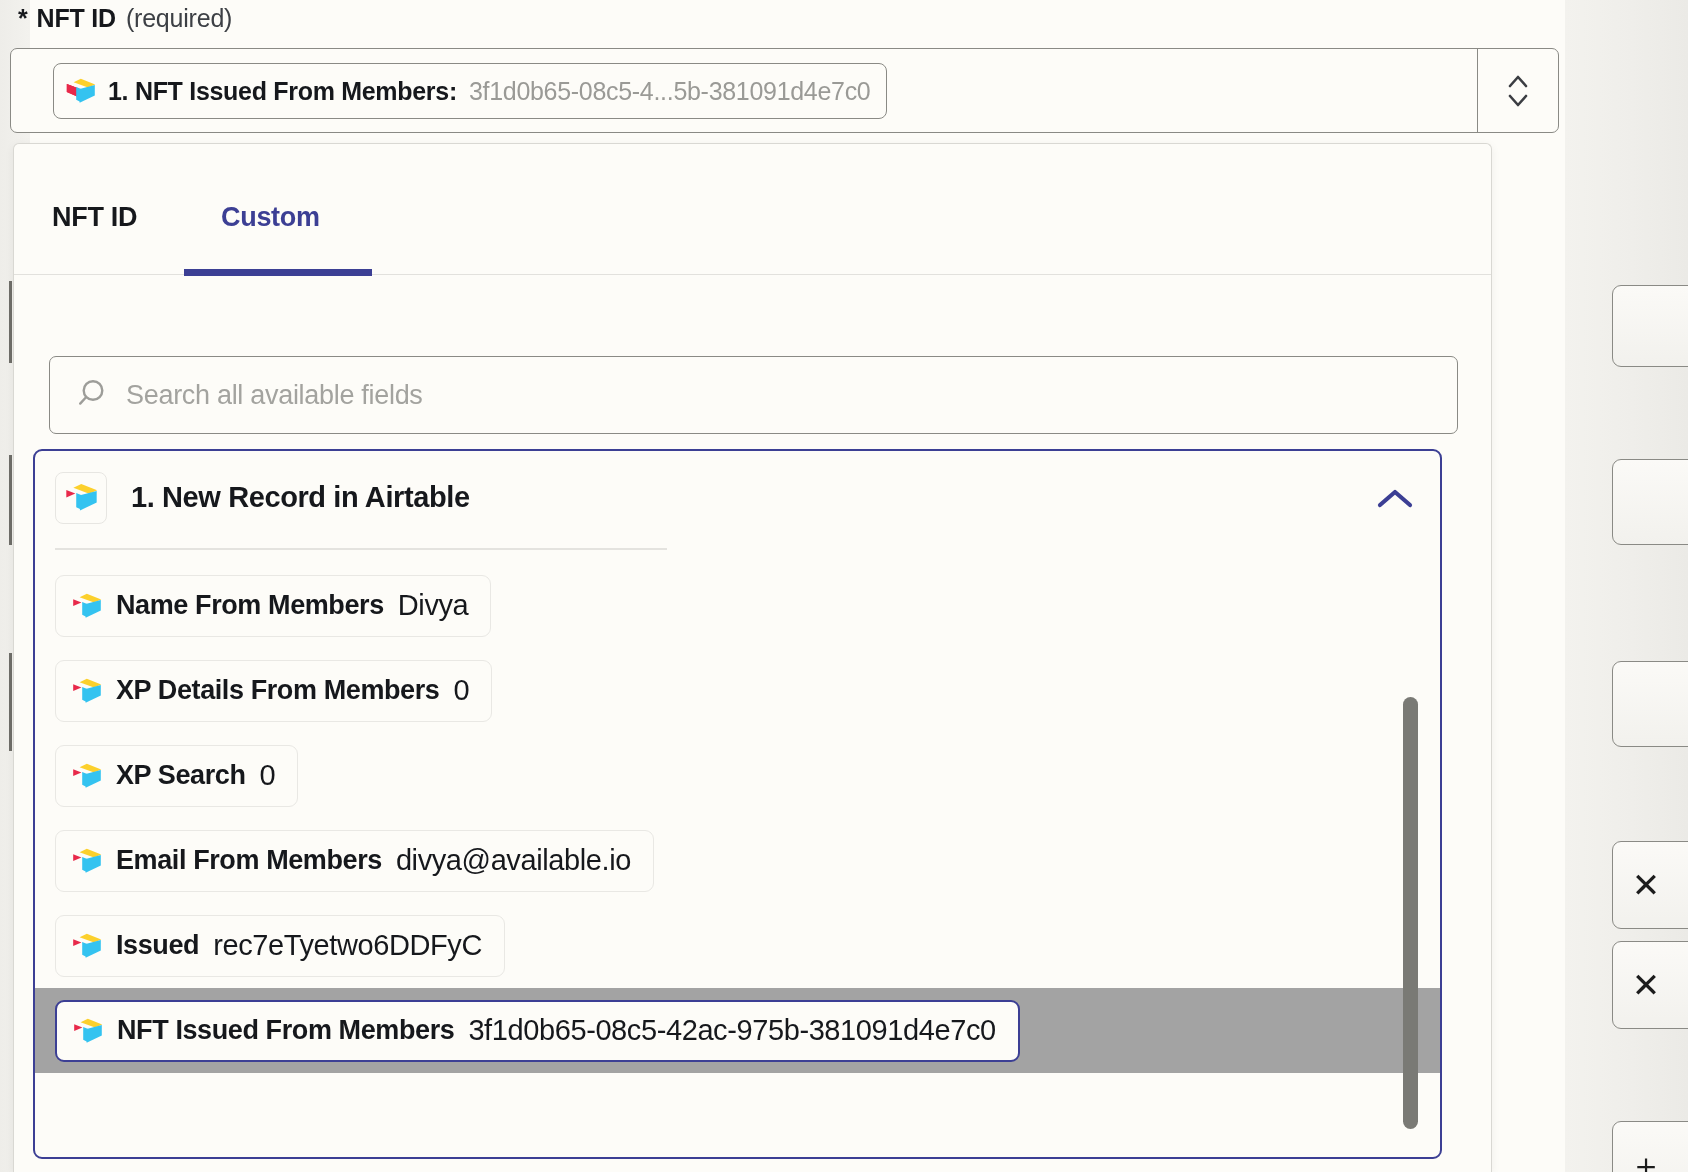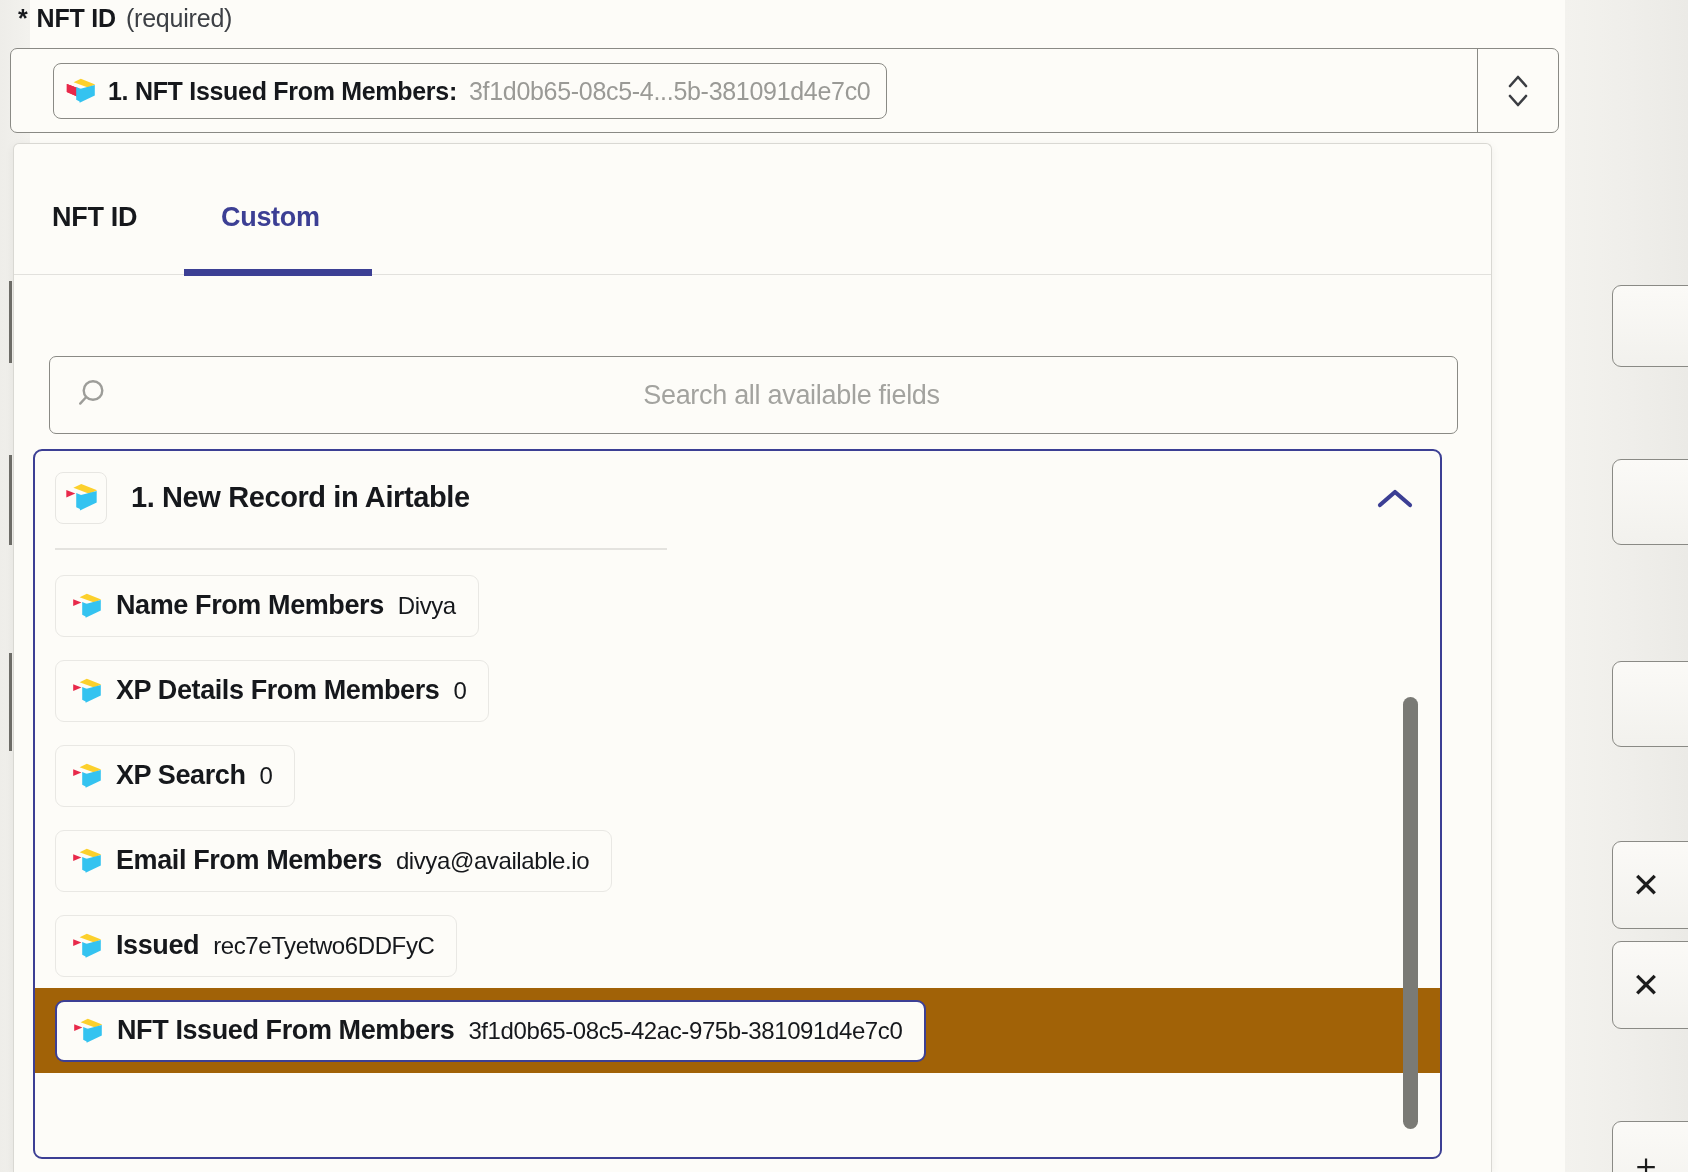--- a/index.html
+++ b/index.html
@@ -116,21 +116,21 @@
   
   .search {
     position: absolute; left: 35px; top: 212px; width: 1409px; height: 78px;
     border: 1.6px solid #8a8a85; border-radius: 7px; background: #fdfcf8;
     display: flex; align-items: center; padding-left: 24px;
   }
   .search .mag { flex: 0 0 auto; margin-right: 18px; }
   .search-input {
     border: none; outline: none; background: transparent; flex: 1;
     font-family: inherit; font-size: 27px; color: #16181c; letter-spacing: -0.3px;
-    padding: 0; height: 100%; text-align: center;
+    padding: 0; height: 100%;
   }
   .search-input::placeholder { color: #a3a39f; }
 
   
   .group {
     position: absolute; left: 19px; top: 305px; width: 1409px; height: 710px;
     border: 2.6px solid #3c3f94; border-radius: 9px; background: #fdfcf8;
     overflow: hidden;
   }
   .group-head {
@@ -163,22 +163,22 @@
   .row {
     height: 85px; display: flex; align-items: center; padding-left: 20px;
   }
   .chip {
     display: inline-flex; align-items: center; gap: 14px;
     height: 62px; padding: 0 22px 0 16px;
     border: 1.6px solid #e9e8e4; border-radius: 9px; background: #fdfcf8;
     white-space: nowrap;
   }
   .chip .c-label { font-size: 27px; font-weight: 700; color: #16181c; letter-spacing: -0.4px; }
-  .chip .c-value { font-size: 24px; font-weight: 400; color: #16181c; letter-spacing: -0.4px; }
-  .row.selected { background: #a16207; }
+  .chip .c-value { font-size: 29px; font-weight: 400; color: #16181c; letter-spacing: -0.4px; }
+  .row.selected { background: #a3a3a3; }
   .row.selected .chip { border: 2.6px solid #3c3f94; background: #fdfcf8; }
 
   .scrollbar {
     position: absolute; right: 22px; top: 246px; width: 15px; height: 432px;
     background: #7a7a75; border-radius: 8px;
   }
 
   svg { shape-rendering: geometricPrecision; }
 </style>
 </head>

